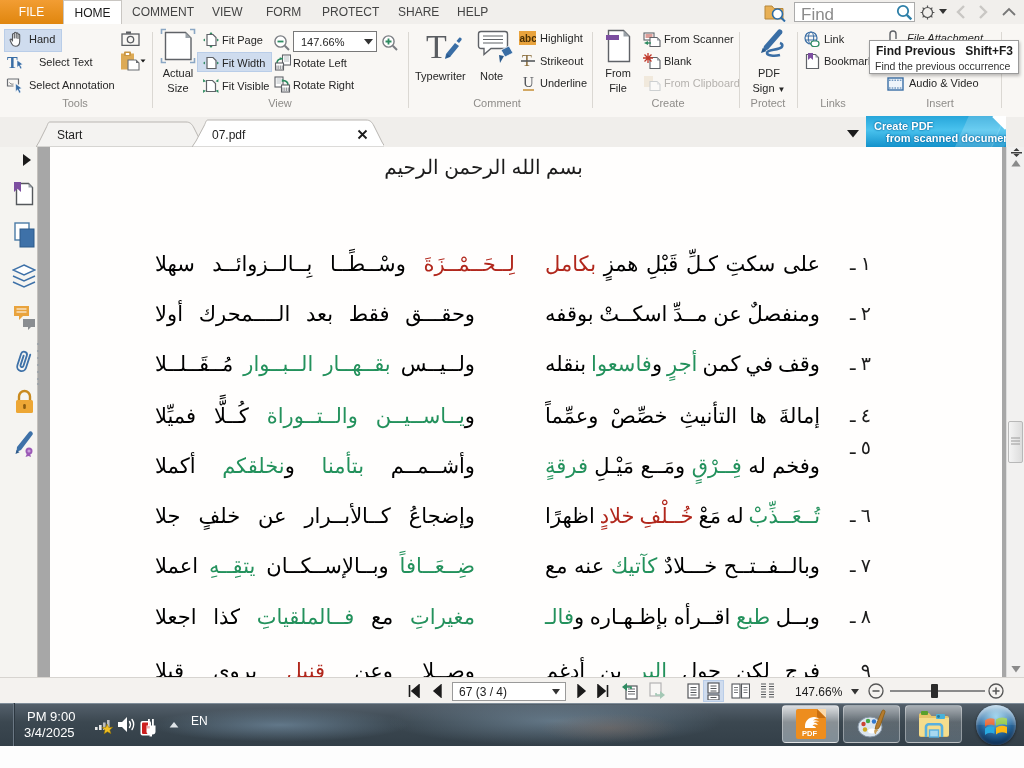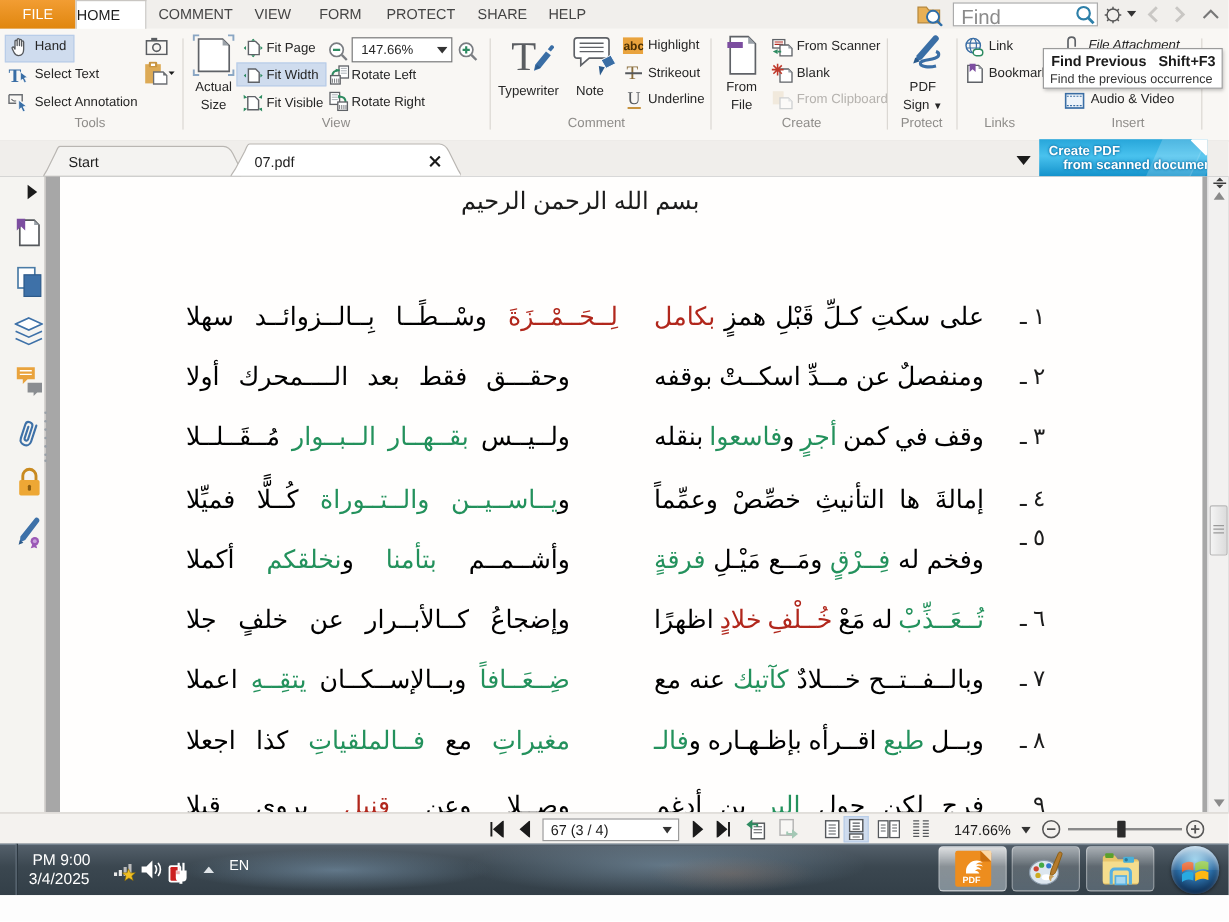--- a/index.html
+++ b/index.html
@@ -1,21 +1,21 @@
 <!DOCTYPE html>
 <html><head>
 <meta charset="utf-8">
 <style>
 html,body{margin:0;padding:0;}
 body{width:1024px;height:768px;overflow:hidden;font-family:"Liberation Sans",sans-serif;position:relative;background:#fff;}
 .abs{position:absolute;}
 
 #menurow{position:absolute;left:0;top:0;width:1024px;height:24px;background:#f1efec;}
 #filetab{position:absolute;left:0;top:0;width:63px;height:24px;background:linear-gradient(#f29d33,#e0860e);color:#fff;font-size:12px;text-align:center;line-height:24px;}
-#hometab{position:absolute;left:63px;top:0;width:59px;height:25px;background:#fff;border:1px solid #c9c6c2;border-bottom:none;box-sizing:border-box;color:#1b1b1b;font-size:12px;text-align:left;line-height:24px;}
+#hometab{position:absolute;left:63px;top:0;width:59px;height:25px;background:#fff;border:1px solid #c9c6c2;border-bottom:none;box-sizing:border-box;color:#1b1b1b;font-size:12px;text-align:center;line-height:24px;}
 .menuitem{position:absolute;top:0;height:24px;line-height:24px;font-size:12px;color:#444;}
 
 #ribbon{position:absolute;left:0;top:24px;width:1024px;height:93px;background:#f9f7f4;border-bottom:1px solid #dedbd6;}
 .gsep{position:absolute;top:8px;width:1px;height:76px;background:#dbd8d3;}
 .glabel{position:absolute;top:73px;font-size:11px;color:#8e8c89;text-align:center;}
 .rtext{position:absolute;font-size:11px;color:#262626;white-space:nowrap;}
 .hl{background:#cfdcee;border:1px solid #b9cde8;}
 
 #tabbar{position:absolute;left:0;top:117px;width:1024px;height:30px;background:#f0eeeb;}
 
@@ -85,21 +85,21 @@
 
  <div class="abs hl" style="left:4px;top:5px;width:56px;height:21px;"></div>
  <svg class="abs" style="left:8px;top:7px;" width="17" height="17" viewBox="0 0 17 17">
       <path d="M4.5 8V3.6c0-1.4 1.8-1.4 1.8 0V7 2.3c0-1.4 1.9-1.4 1.9 0V7 2.9c0-1.4 1.8-1.4 1.8 0V7.4 4c0-1.3 1.7-1.3 1.7 0v6.3c0 3-1.6 5-4.2 5-2 0-3-.8-3.8-2.5L2.2 9.6c-.6-1.2.9-2 1.6-.9l.7 1.2z" fill="#fdfdfd" stroke="#55585c" stroke-width="1.1" stroke-linejoin="round"></path>
     </svg>
  <span class="rtext" style="left:29px;top:9px;">Hand</span>
  <svg class="abs" style="left:7px;top:30px;" width="19" height="18" viewBox="0 0 19 18">
       <text x="0" y="14" font-family="Liberation Serif" font-size="16" font-weight="bold" fill="#3a6ea5">T</text>
       <path d="M10 6l6 4.5-2.6.5 1.6 3.2-1.7.8-1.5-3.2-1.8 1.8z" fill="#3a6ea5" stroke="#fff" stroke-width=".6"></path>
     </svg>
- <span class="rtext" style="left:29px;top:32px;">Select Text</span>
+ <span class="rtext" style="left:39px;top:32px;">Select Text</span>
  <svg class="abs" style="left:6px;top:53px;" width="20" height="18" viewBox="0 0 20 18">
       <path d="M1.5 2h11v5.5M1.5 2v7h6" fill="none" stroke="#6b6e72" stroke-width="1.2"></path>
       <path d="M3.5 5.5c1 1.5 2.5 2 4 1.5" fill="none" stroke="#6b6e72" stroke-width="1"></path>
       <path d="M9.5 6.5l6.5 5-2.7.5 1.7 3.3-1.8.9-1.6-3.4-1.9 1.9z" fill="#3a6ea5" stroke="#fff" stroke-width=".6"></path>
     </svg>
  <span class="rtext" style="left:29px;top:55px;">Select Annotation</span>
  <svg class="abs" style="left:121px;top:7px;" width="19" height="15" viewBox="0 0 19 15">
       <rect x="1" y="3" width="17" height="11.4" fill="none" stroke="#5a5d61" stroke-width="1.3"></rect>
       <rect x="5" y="0.5" width="5" height="2.2" fill="#5a5d61"></rect>
       <circle cx="9.5" cy="8.6" r="3.2" fill="none" stroke="#5a5d61" stroke-width="1.3"></circle>

